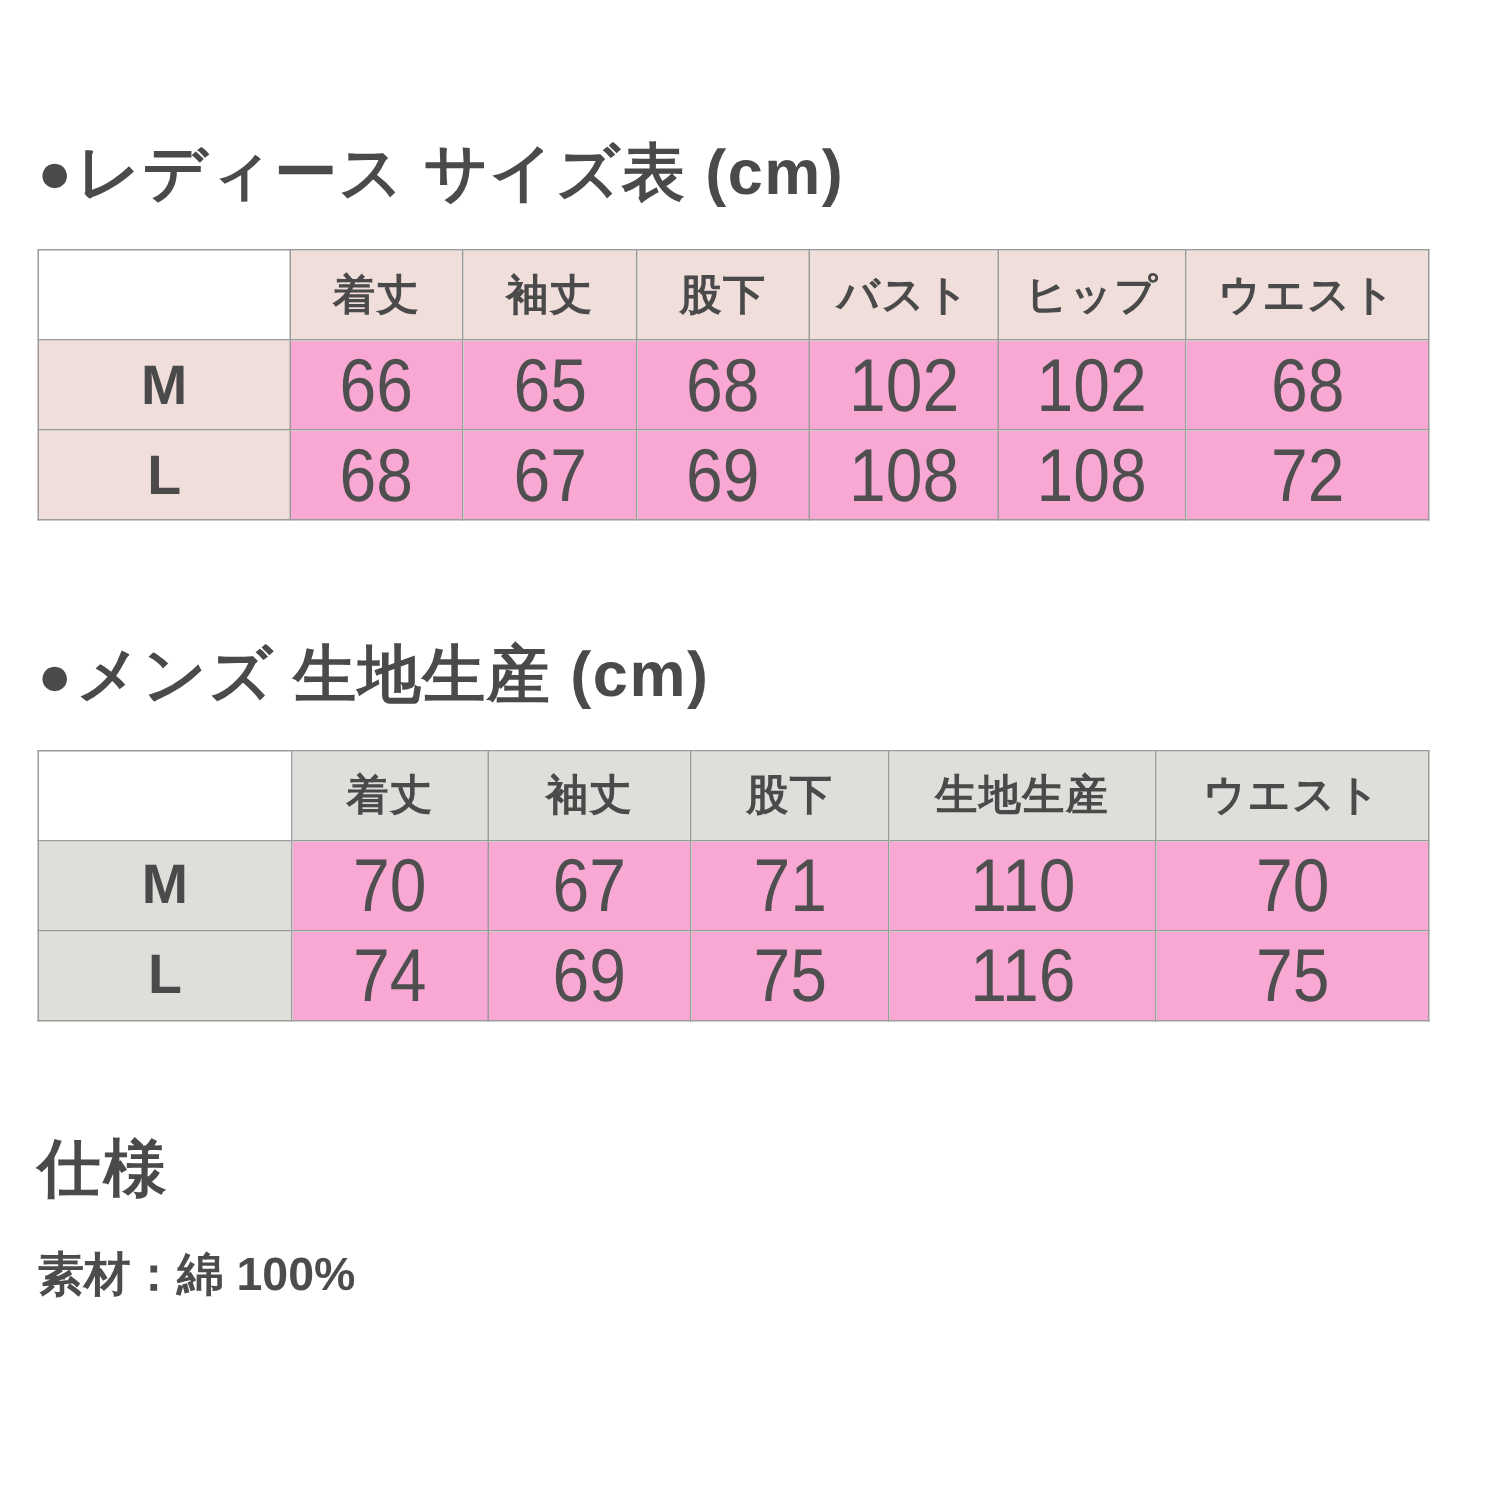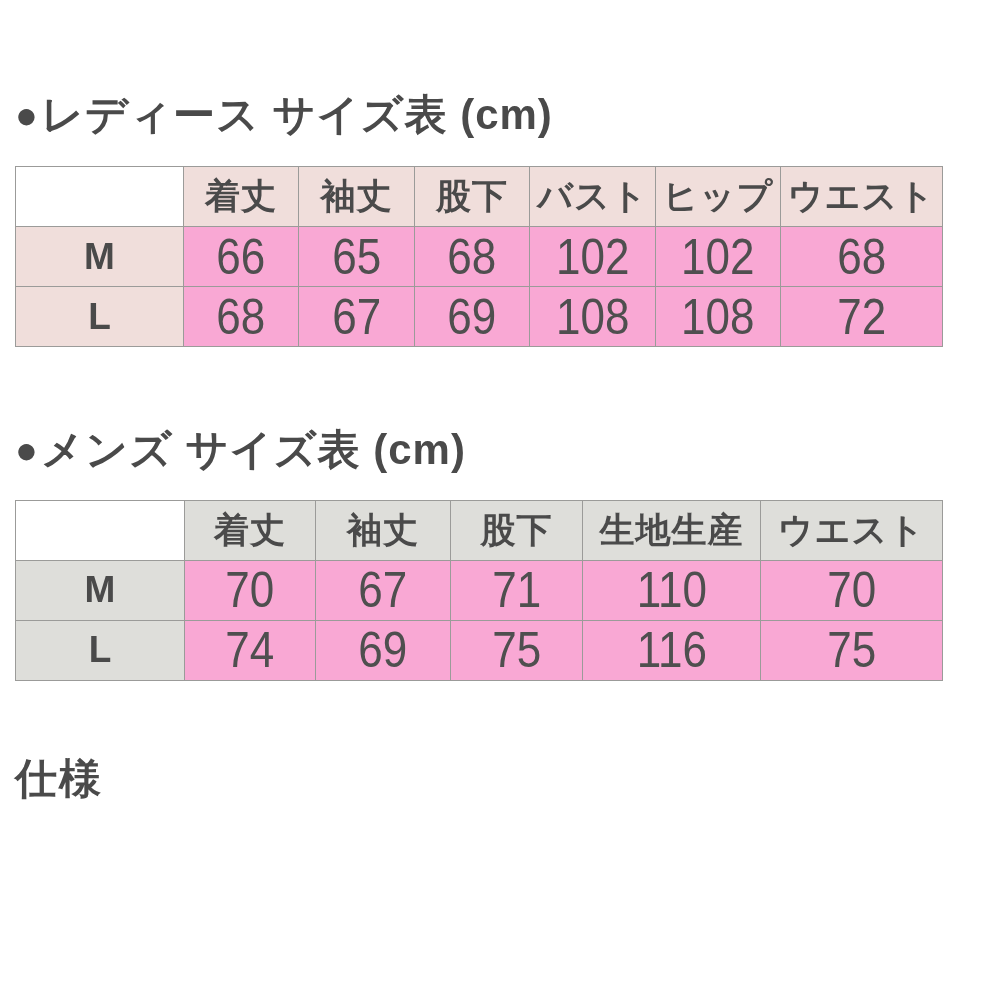--- a/index.html
+++ b/index.html
@@ -2,21 +2,21 @@
 <html><head>
 <meta charset="utf-8">
 <style>
   * { margin: 0; padding: 0; box-sizing: border-box; }
   html, body { width: 1000px; height: 1000px; background: #ffffff; }
   body {
     font-family: "Liberation Sans", "DejaVu Sans", sans-serif;
     color: #4a4a4a;
     overflow: hidden;
   }
-  .page { padding: 90px 35px 0 15px; width: 819px; }
+  .page { padding: 90px 35px 0 25px; width: 819px; }
 
   .section-title {
     font-size: 42px;
     font-weight: 700;
     color: #4a4a4a;
     line-height: 1.2;
     letter-spacing: 1px;
     white-space: nowrap;
   }
   .section-title .bullet {
@@ -38,21 +38,21 @@
     text-align: center;
     vertical-align: middle;
     overflow: hidden;
   }
   table.size-table .corner { background: #ffffff; }
 
   table.ladies th.colhead, table.ladies th.rowlabel { background: #f0dedb; }
   table.mens   th.colhead, table.mens   th.rowlabel { background: #dededa; }
 
   th.colhead {
-    font-size: 35px;
+    font-size: 28px;
     font-weight: 700;
     color: #4a4a4a;
     letter-spacing: 1px;
   }
   th.rowlabel {
     font-size: 37px;
     font-weight: 700;
     color: #4a4a4a;
   }
   td.num { background: #f9a8d4; }
@@ -125,21 +125,21 @@
       <td class="num"><span class="size-value">68</span></td>
       <td class="num"><span class="size-value">67</span></td>
       <td class="num"><span class="size-value">69</span></td>
       <td class="num"><span class="size-value">108</span></td>
       <td class="num"><span class="size-value">108</span></td>
       <td class="num"><span class="size-value">72</span></td>
     </tr>
   </tbody>
     </table>
 
-  <h2 class="section-title title-mens"><span class="bullet">●</span><span>メンズ サイズ表 (cm)</span></h2>
+  <h2 class="section-title title-mens"><span class="bullet">●</span><span>メンズ 生地生産 (cm)</span></h2>
 
   <table class="size-table mens">
     <colgroup>
       <col style="width:169px">
         <col style="width:131px">
         <col style="width:135px">
       <col style="width:132px">
         <col style="width:178px">
         <col style="width:182px">
     </colgroup>
@@ -166,15 +166,16 @@
       <td class="num"><span class="size-value">69</span></td>
       <td class="num"><span class="size-value">75</span></td>
       <td class="num"><span class="size-value">116</span></td>
       <td class="num"><span class="size-value">75</span></td>
     </tr>
   </tbody>
     </table>
 
   <div class="specs">
     <div class="specs-heading">仕様</div>
+    <div class="spec-line">素材：綿 100%</div>
   </div>
 
 </div>
 
 </body></html>

